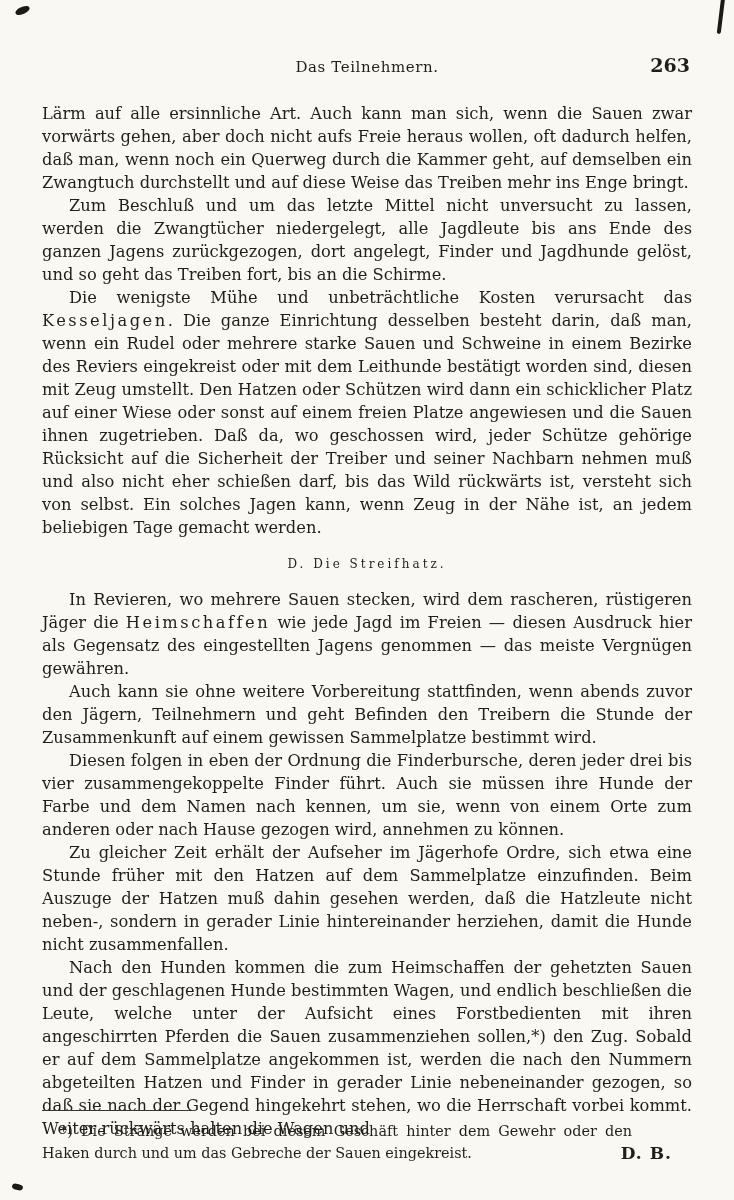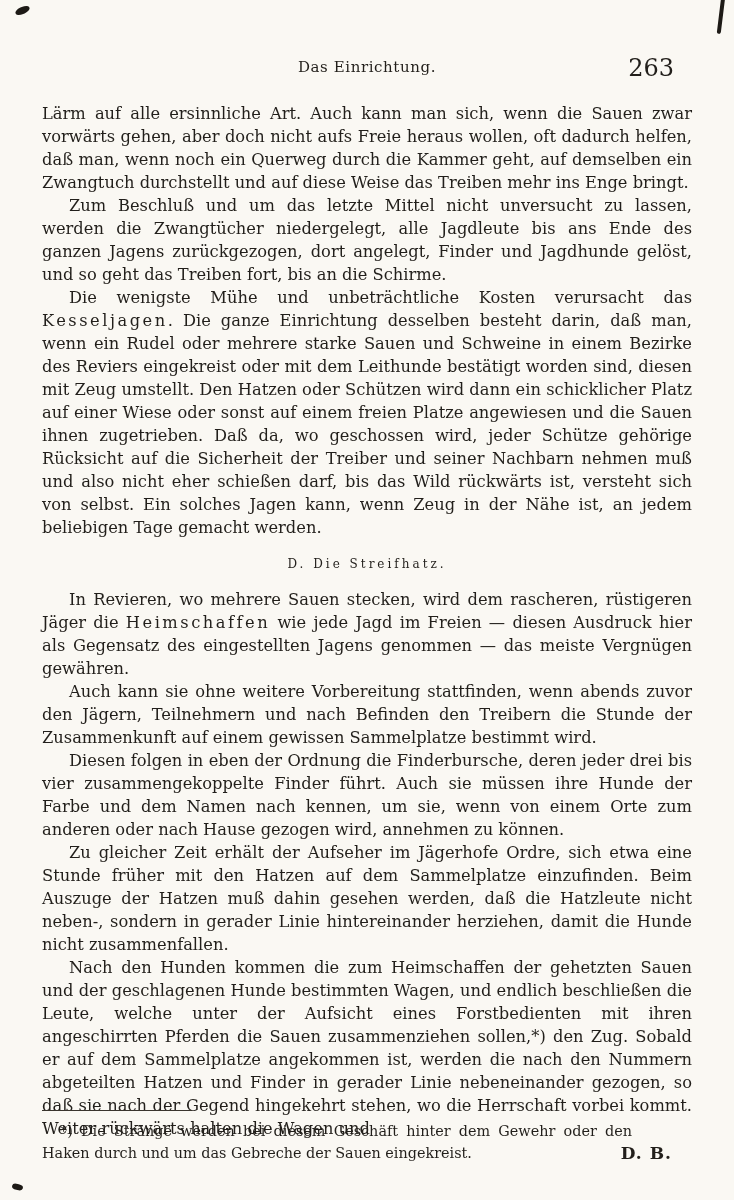--- a/index.html
+++ b/index.html
@@ -14,21 +14,21 @@
     background: #faf8f3;
     color: #221f1b;
     overflow: hidden;
     box-sizing: border-box;
   }
   .header { position: relative; margin: 58px 42px 20px 42px; height: 24px; }
   .running-title {
     position: absolute; left: 0; right: 0;
     text-align: center; font-size: 15px; letter-spacing: 0.6px;
   }
-  .page-number { position: absolute; right: 18px; top: -4px; font-size: 24px; }
+  .page-number { position: absolute; right: 2px; top: -4px; font-size: 19px; font-weight: bold; }
   .content {
     margin: 7px 42px;
     text-align: justify;
     font-size: 16.3px;
     line-height: 23px;
   }
   .para { margin: 0; text-indent: 27px; }
   .para.noindent { text-indent: 0; }
   .sperr { letter-spacing: 2.5px; }
   .section-heading {
@@ -64,33 +64,33 @@
 </head>
 <body>
 
 <div class="page">
 
   <div class="artifact a1"></div>
   <div class="artifact a2"></div>
   <div class="artifact a3"></div>
 
   <div class="header">
-    <span class="running-title">Das Einrichtung.</span>
+    <span class="running-title">Das Teilnehmern.</span>
     <span class="page-number">263</span>
   </div>
 
   <div class="content">
     <p class="para noindent">Lärm auf alle ersinnliche Art.  Auch kann man sich, wenn die Sauen zwar vorwärts gehen, aber doch nicht aufs Freie heraus wollen, oft dadurch helfen, daß man, wenn noch ein Querweg durch die Kammer geht, auf demselben ein Zwangtuch durchstellt und auf diese Weise das Treiben mehr ins Enge bringt.</p>
     <p class="para">Zum Beschluß und um das letzte Mittel nicht unversucht zu lassen, werden die Zwangtücher niedergelegt, alle Jagdleute bis ans Ende des ganzen Jagens zurückgezogen, dort angelegt, Finder und Jagdhunde gelöst, und so geht das Treiben fort, bis an die Schirme.</p>
     <p class="para"><span>Die wenigste Mühe und unbeträchtliche Kosten verursacht das </span><span class="sperr">Kesseljagen</span><span>. Die ganze Einrichtung desselben besteht darin, daß man, wenn ein Rudel oder mehrere starke Sauen und Schweine in einem Bezirke des Reviers eingekreist oder mit dem Leithunde bestätigt worden sind, diesen mit Zeug umstellt.  Den Hatzen oder Schützen wird dann ein schicklicher Platz auf einer Wiese oder sonst auf einem freien Platze angewiesen und die Sauen ihnen zugetrieben.  Daß da, wo geschossen wird, jeder Schütze gehörige Rücksicht auf die Sicherheit der Treiber und seiner Nachbarn nehmen muß und also nicht eher schießen darf, bis das Wild rückwärts ist, versteht sich von selbst.  Ein solches Jagen kann, wenn Zeug in der Nähe ist, an jedem beliebigen Tage gemacht werden.</span></p>
 
     <p class="para section-heading">D. Die Streifhatz.</p>
 
     <p class="para"><span>In Revieren, wo mehrere Sauen stecken, wird dem rascheren, rüstigeren Jäger die </span><span class="sperr">Heimschaffen</span><span> wie jede Jagd im Freien — diesen Ausdruck hier als Gegensatz des eingestellten Jagens genommen — das meiste Vergnügen gewähren.</span></p>
-    <p class="para">Auch kann sie ohne weitere Vorbereitung stattfinden, wenn abends zuvor den Jägern, Teilnehmern und nach Befinden den Treibern die Stunde der Zusammenkunft auf einem gewissen Sammelplatze bestimmt wird.</p>
+    <p class="para">Auch kann sie ohne weitere Vorbereitung stattfinden, wenn abends zuvor den Jägern, Teilnehmern und geht Befinden den Treibern die Stunde der Zusammenkunft auf einem gewissen Sammelplatze bestimmt wird.</p>
     <p class="para">Diesen folgen in eben der Ordnung die Finderbursche, deren jeder drei bis vier zusammengekoppelte Finder führt.  Auch sie müssen ihre Hunde der Farbe und dem Namen nach kennen, um sie, wenn von einem Orte zum anderen oder nach Hause gezogen wird, annehmen zu können.</p>
     <p class="para">Zu gleicher Zeit erhält der Aufseher im Jägerhofe Ordre, sich etwa eine Stunde früher mit den Hatzen auf dem Sammelplatze einzufinden.  Beim Auszuge der Hatzen muß dahin gesehen werden, daß die Hatzleute nicht neben-, sondern in gerader Linie hintereinander herziehen, damit die Hunde nicht zusammenfallen.</p>
     <p class="para">Nach den Hunden kommen die zum Heimschaffen der gehetzten Sauen und der geschlagenen Hunde bestimmten Wagen, und endlich beschließen die Leute, welche unter der Aufsicht eines Forstbedienten mit ihren angeschirrten Pferden die Sauen zusammenziehen sollen,*) den Zug.  Sobald er auf dem Sammelplatze angekommen ist, werden die nach den Nummern abgeteilten Hatzen und Finder in gerader Linie nebeneinander gezogen, so daß sie nach der Gegend hingekehrt stehen, wo die Herrschaft vorbei kommt.  Weiter rückwärts halten die Wagen und</p>
   </div>
 
   <div class="footnote-block">
     <div class="footnote-rule"></div>
     <div class="footnote">
       <span>*) Die Stränge werden bei diesem Geschäft hinter dem Gewehr oder den Haken durch und um das Gebreche der Sauen eingekreist.</span>
       <span class="footnote-sig">D. B.</span>

